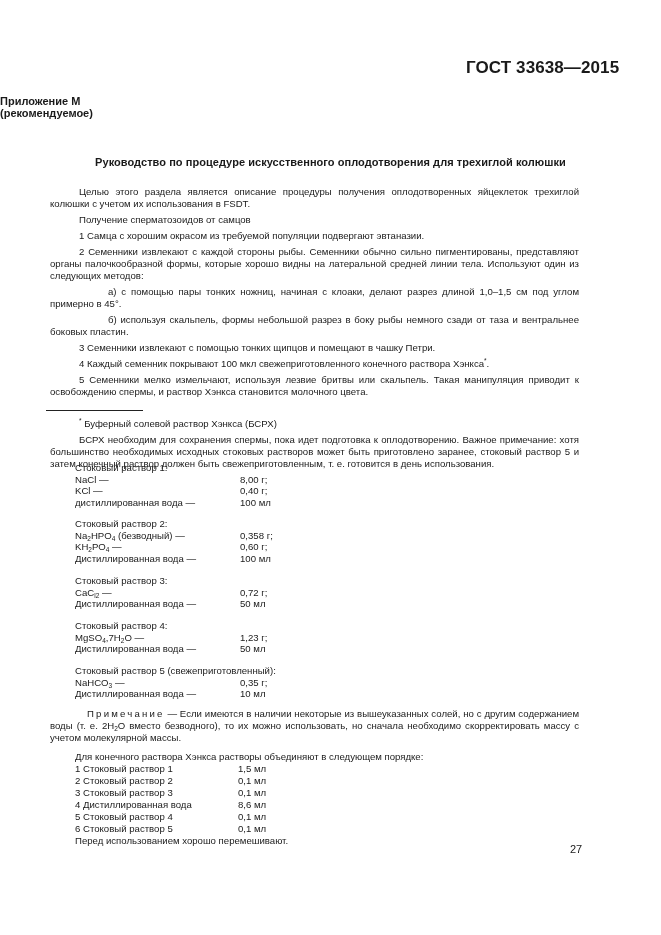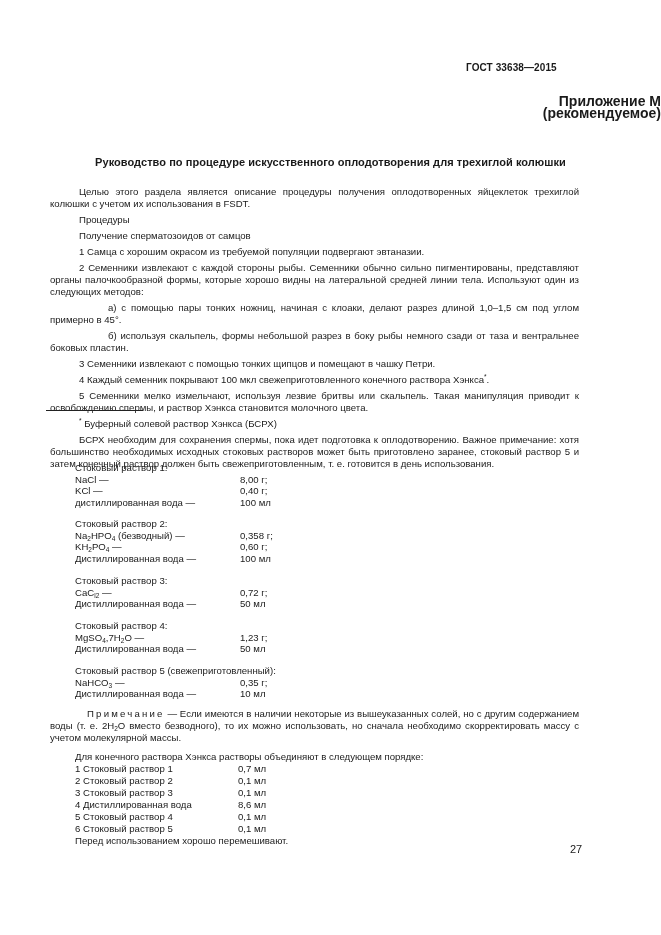--- a/index.html
+++ b/index.html
@@ -2,22 +2,22 @@
 <html><head>
   <meta charset="utf-8">
   <style>
     html, body { margin: 0; padding: 0; background: #ffffff; }
     body {
       width: 661px; height: 935px; position: relative; overflow: hidden;
       font-family: "Liberation Sans", sans-serif; color: #1a1a1a;
       font-size: 9.6px; line-height: 12px;
     }
     .abs { position: absolute; }
-    .gost { left: 466px; top: 62px; font-weight: bold; font-size: 10px; letter-spacing: 0.1px; text-align: center; }
-    .appendix { left: 0; width: 661px; top: 95px; text-align: right; font-weight: bold; font-size: 14px; line-height: 12px; }
+    .gost { left: 466px; top: 62px; font-weight: bold; font-size: 17px; letter-spacing: 0.1px; text-align: center; }
+    .appendix { left: 0; width: 661px; top: 95px; text-align: left; font-weight: bold; font-size: 11px; line-height: 12px; }
     .title { left: 0; width: 661px; top: 156px; text-align: center; font-weight: bold; font-size: 11px; letter-spacing: 0.05px; }
     .body { left: 46px; width: 537px; top: 182px; }
     .p { text-align: justify; text-indent: 29px; margin: 4px; }
     .p.sub { text-indent: 58px; }
     .footrule { left: 46px; top: 410px; width: 97px; height: 1px; background: #222; }
     .foot { left: 46px; width: 537px; top: 414px; }
     .sup { font-size: 6.5px; vertical-align: 4px; line-height: 0; }
     sub { font-size: 6.5px; vertical-align: -2px; line-height: 0; }
     .stock { position: absolute; left: 75px; width: 300px; }
     .stock .row { height: 11.6px; position: relative; white-space: nowrap; }
@@ -36,21 +36,20 @@
 
 <div class="abs appendix">
   <div>Приложение М</div>
   <div>(рекомендуемое)</div>
 </div>
 
 <div class="abs title">Руководство по процедуре искусственного оплодотворения для трехиглой колюшки</div>
 
 <div class="abs body">
   <p class="p">Целью этого раздела является описание процедуры получения оплодотворенных яйцеклеток трехиглой колюшки с учетом их использования в FSDT.</p>
-  <p class="p">Процедуры</p>
   <p class="p">Получение сперматозоидов от самцов</p>
   <p class="p">1 Самца с хорошим окрасом из требуемой популяции подвергают эвтаназии.</p>
   <p class="p">2 Семенники извлекают с каждой стороны рыбы. Семенники обычно сильно пигментированы, представляют органы палочкообразной формы, которые хорошо видны на латеральной средней линии тела. Используют один из следующих методов:</p>
   <p class="p sub">а) с помощью пары тонких ножниц, начиная с клоаки, делают разрез длиной 1,0–1,5 см под углом примерно в 45°.</p>
   <p class="p sub">б) используя скальпель, формы небольшой разрез в боку рыбы немного сзади от таза и вентральнее боковых пластин.</p>
   <p class="p">3 Семенники извлекают с помощью тонких щипцов и помещают в чашку Петри.</p>
   <p class="p"><span>4 Каждый семенник покрывают 100 мкл свежеприготовленного конечного раствора Хэнкса</span><span class="sup">*</span><span>.</span></p>
   <p class="p">5 Семенники мелко измельчают, используя лезвие бритвы или скальпель. Такая манипуляция приводит к освобождению спермы, и раствор Хэнкса становится молочного цвета.</p>
 </div>
 
@@ -92,21 +91,21 @@
   <div class="row"><span><span>NaHCO</span><sub>3</sub><span> —</span></span><span class="val">0,35 г;</span></div>
   <div class="row"><span>Дистиллированная вода —</span><span class="val">10 мл</span></div>
 </div>
 
 <div class="note">
   <p class="p"><span class="spaced">Примечание</span><span> — Если имеются в наличии некоторые из вышеуказанных солей, но с другим содержанием воды (т. е. 2H</span><sub>2</sub><span>O вместо безводного), то их можно использовать, но сначала необходимо скорректировать массу с учетом молекулярной массы.</span></p>
 </div>
 
 <div class="order">
   <div class="row">Для конечного раствора Хэнкса растворы объединяют в следующем порядке:</div>
-  <div class="row"><span>1 Стоковый раствор 1</span><span class="oval">0,7 мл</span></div>
+  <div class="row"><span>1 Стоковый раствор 1</span><span class="oval">1,5 мл</span></div>
   <div class="row"><span>2 Стоковый раствор 2</span><span class="oval">0,1 мл</span></div>
   <div class="row"><span>3 Стоковый раствор 3</span><span class="oval">0,1 мл</span></div>
   <div class="row"><span>4 Дистиллированная вода</span><span class="oval">8,6 мл</span></div>
   <div class="row"><span>5 Стоковый раствор 4</span><span class="oval">0,1 мл</span></div>
   <div class="row"><span>6 Стоковый раствор 5</span><span class="oval">0,1 мл</span></div>
   <div class="row">Перед использованием хорошо перемешивают.</div>
 </div>
 
 <div class="abs pagenum">27</div>
 

